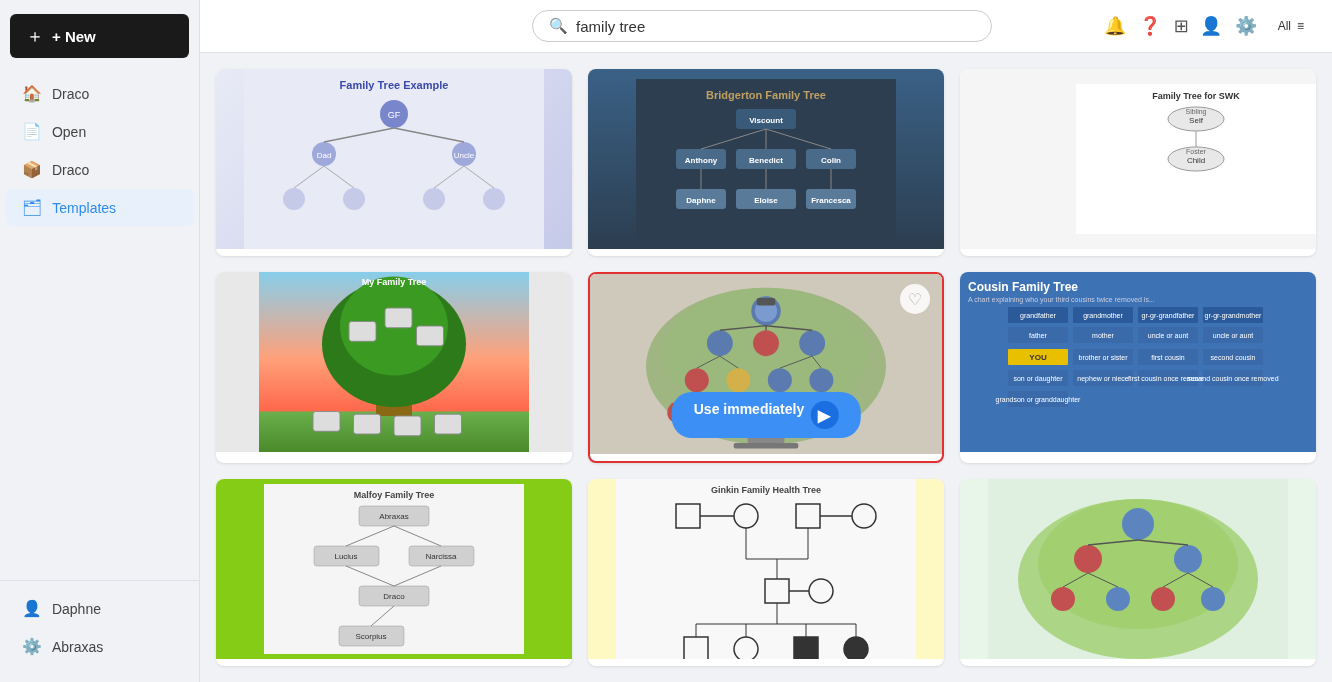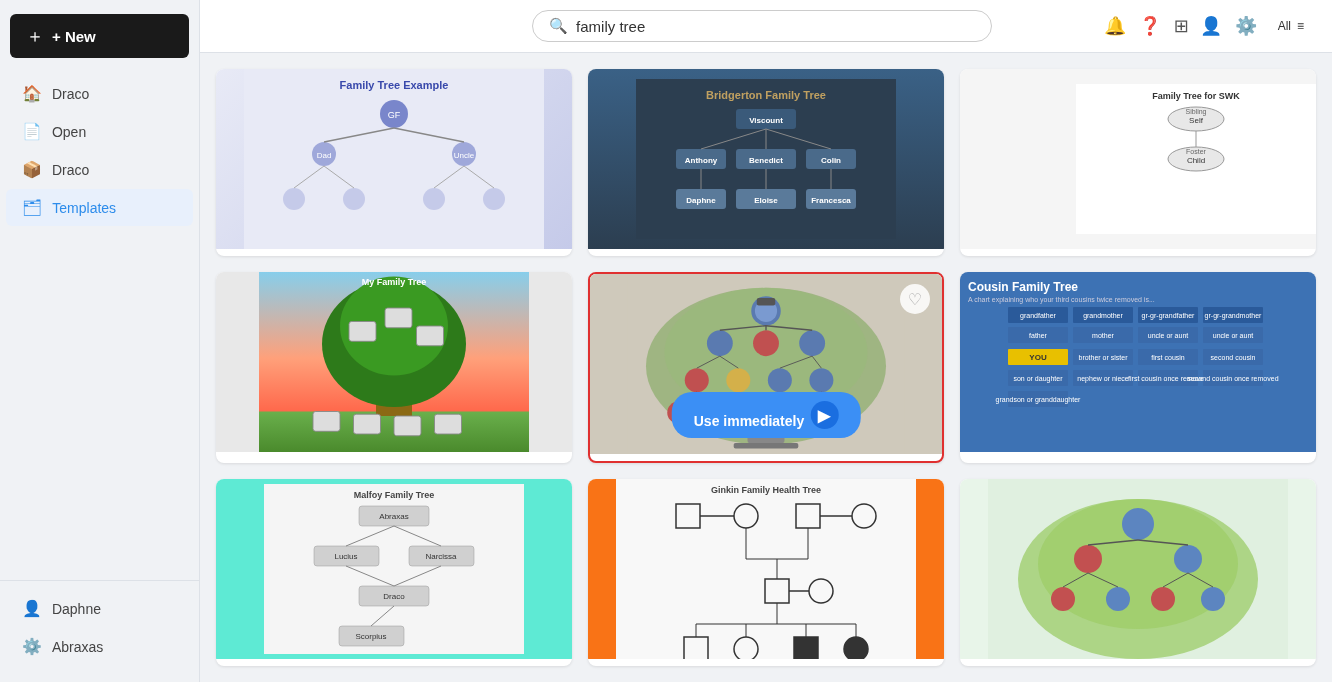--- a/index.html
+++ b/index.html
@@ -133,21 +133,21 @@
       background: #3b8ff5;
       color: #fff;
       border: none;
       border-radius: 20px;
       padding: 9px 22px;
       font-size: 14px;
       font-weight: 600;
       cursor: pointer;
       white-space: nowrap;
       display: flex;
-      align-items: flex-end;
+      align-items: flex-start;
       gap: 6px;
     }
     .use-immediately-btn .circle-btn {
       width: 28px;
       height: 28px;
       background: #1a6ee0;
       border-radius: 50%;
       display: flex;
       align-items: center;
       justify-content: center;
@@ -519,21 +519,21 @@
         </div>
       </div>
       <div class="card-body">
         <div class="card-title">Cousin Family Tree</div>
 
       </div>
     </div>
 
     <div class="card">
       <div class="card-thumb">
-        <div style="width:100%;height:100%;background:#5eead4;display:flex;align-items:center;justify-content:center;">
+        <div style="width:100%;height:100%;background:#84cc16;display:flex;align-items:center;justify-content:center;">
           <svg width="260" height="170" viewBox="0 0 260 170" xmlns="http://www.w3.org/2000/svg">
             <rect width="260" height="170" fill="#f5f5f5"></rect>
             <text x="130" y="14" text-anchor="middle" fill="#444" font-size="9" font-weight="bold">Malfoy Family Tree</text>
             <rect x="95" y="22" width="70" height="20" rx="3" fill="#d0d0d0" stroke="#999" stroke-width="0.5"></rect>
             <text x="130" y="35" text-anchor="middle" fill="#333" font-size="8">Abraxas</text>
             <rect x="50" y="62" width="65" height="20" rx="3" fill="#d0d0d0" stroke="#999" stroke-width="0.5"></rect>
             <text x="82" y="75" text-anchor="middle" fill="#333" font-size="8">Lucius</text>
             <rect x="145" y="62" width="65" height="20" rx="3" fill="#d0d0d0" stroke="#999" stroke-width="0.5"></rect>
             <text x="177" y="75" text-anchor="middle" fill="#333" font-size="8">Narcissa</text>
             <line x1="130" y1="42" x2="82" y2="62" stroke="#888" stroke-width="1"></line>
@@ -550,21 +550,21 @@
       </div>
       <div class="card-body">
 
         <div class="card-meta">
         </div>
       </div>
     </div>
 
     <div class="card">
       <div class="card-thumb">
-        <div style="width:100%;height:100%;background:#f97316;">
+        <div style="width:100%;height:100%;background:#fef9c3;">
           <svg width="100%" height="100%" viewBox="0 0 300 180" xmlns="http://www.w3.org/2000/svg">
             <rect width="300" height="180" fill="#f8f8f8"></rect>
             <text x="150" y="14" text-anchor="middle" fill="#444" font-size="9" font-weight="bold">Ginkin Family Health Tree</text>
 
             <rect x="60" y="25" width="24" height="24" fill="none" stroke="#333" stroke-width="1.5"></rect>
             <circle cx="130" cy="37" r="12" fill="none" stroke="#333" stroke-width="1.5"></circle>
             <line x1="84" y1="37" x2="118" y2="37" stroke="#333" stroke-width="1.5"></line>
 
             <rect x="180" y="25" width="24" height="24" fill="none" stroke="#333" stroke-width="1.5"></rect>
             <circle cx="248" cy="37" r="12" fill="none" stroke="#333" stroke-width="1.5"></circle>

